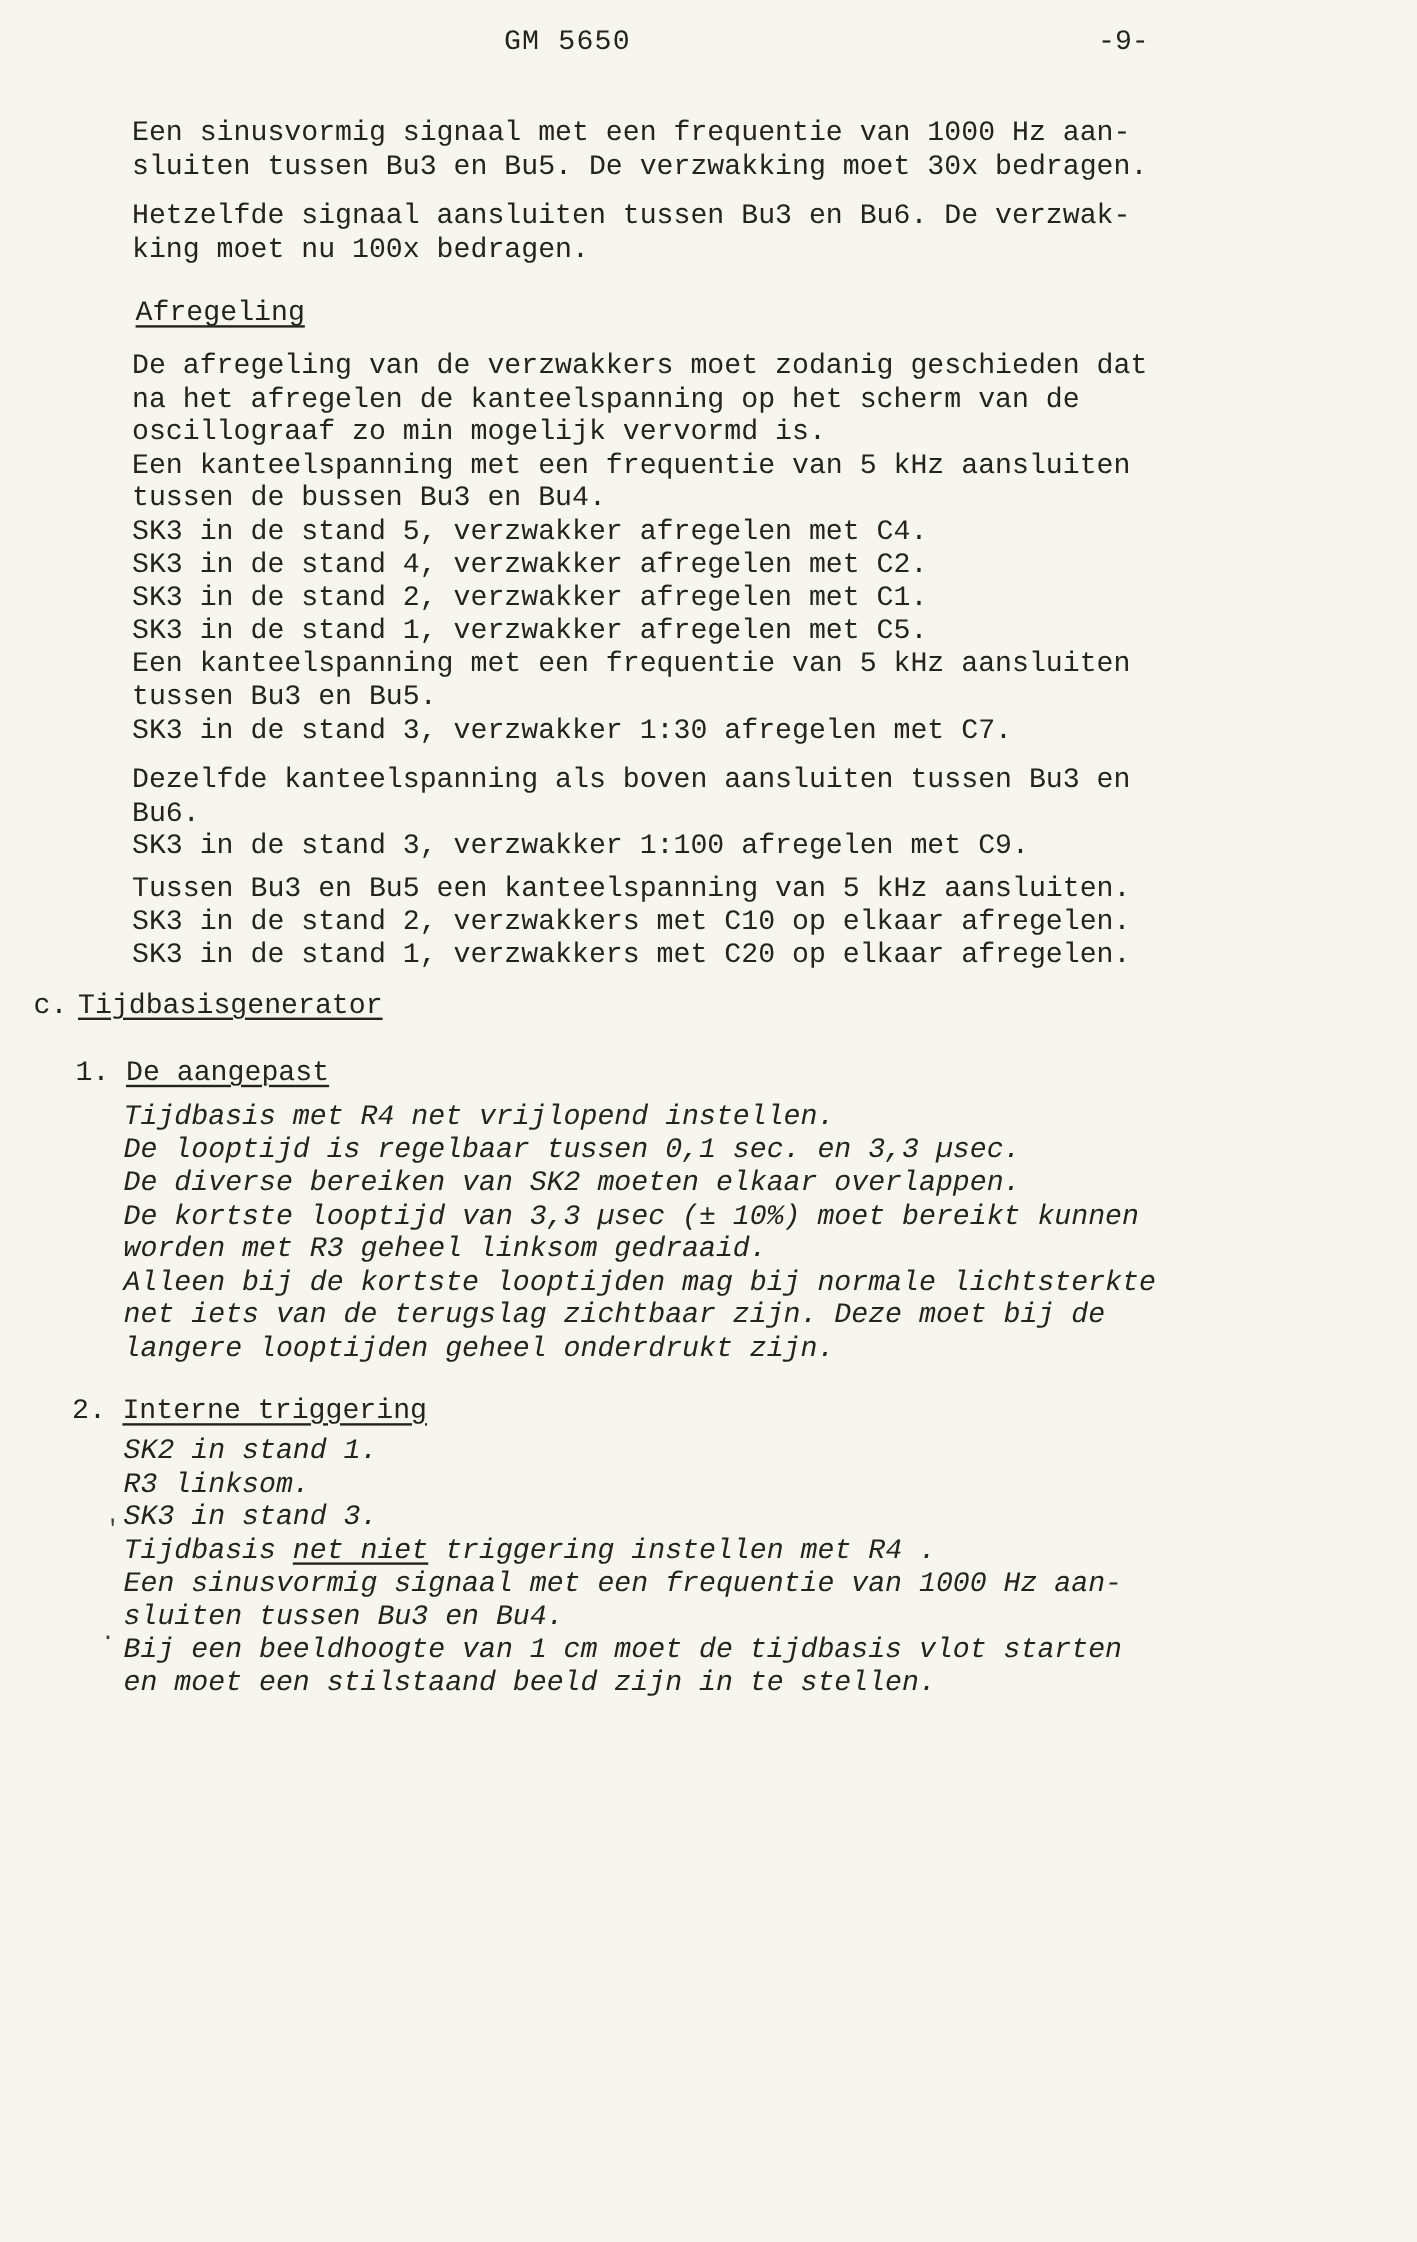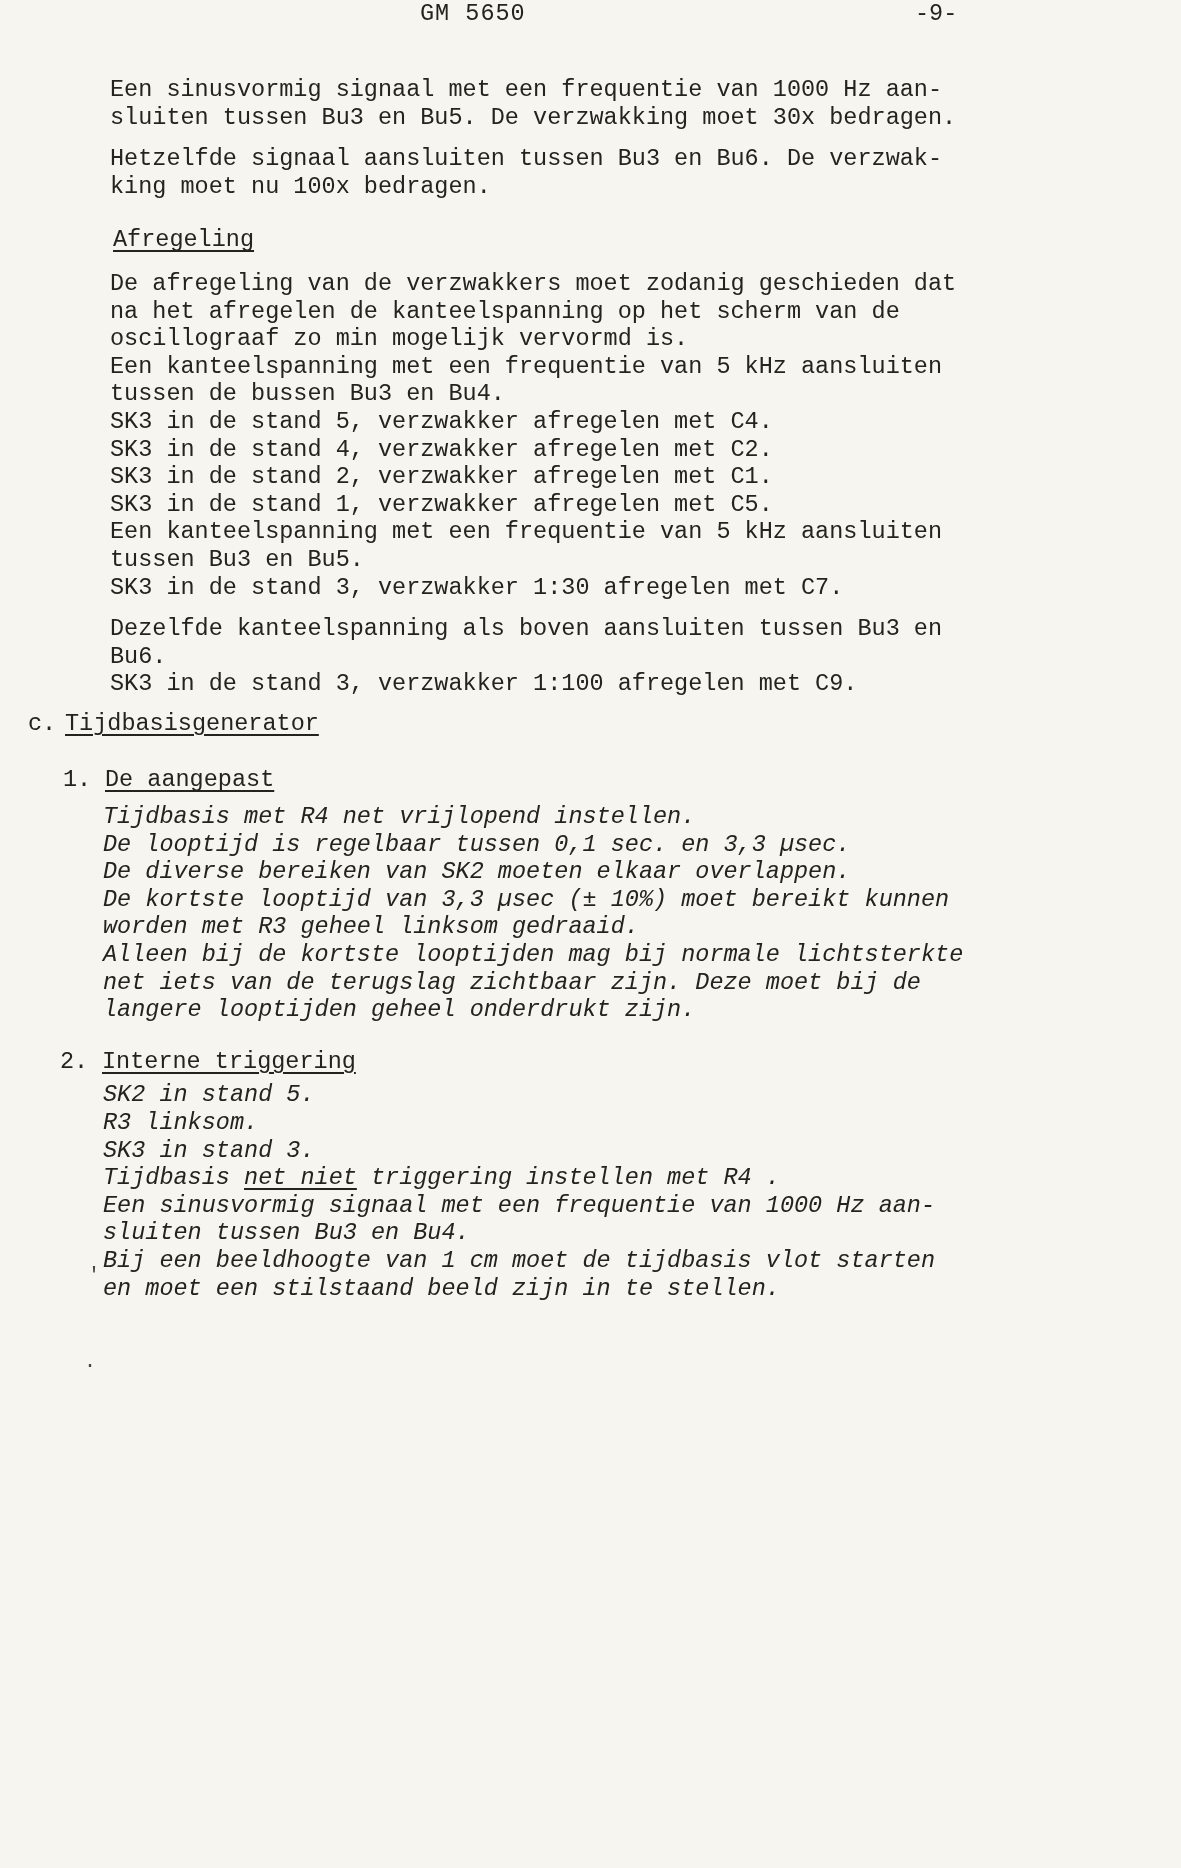--- a/index.html
+++ b/index.html
@@ -6,21 +6,21 @@
   html, body { width: 1181px; height: 1868px; }
   body {
     background: #f6f5f0;
     color: #24241f;
     font-family: "Liberation Mono", "DejaVu Sans Mono", monospace;
     font-size: 23.5px;
     line-height: 27.6px;
     position: relative;
     overflow: hidden;
   }
-  .page { padding-top: 0; position: relative; width: 1181px; height: 1856px; }
+  .page { padding-top: 22px; position: relative; width: 1181px; height: 1856px; }
 
   .page-header { position: relative; height: 28px; margin-bottom: 48px; }
   .doc-code { position: absolute; left: 420px; letter-spacing: 1px; }
   .page-number { position: absolute; left: 915px; }
 
   .para { margin: 0 0 14px 110px; white-space: pre-wrap; }
   .mb8  { margin-bottom: 8px; }
   .mb24 { margin-bottom: 24px; }
   .mb0  { margin-bottom: 0; }
 
@@ -75,20 +75,23 @@
 SK3 in de stand 5, verzwakker afregelen met C4.
 SK3 in de stand 4, verzwakker afregelen met C2.
 SK3 in de stand 2, verzwakker afregelen met C1.
 SK3 in de stand 1, verzwakker afregelen met C5.
 Een kanteelspanning met een frequentie van 5 kHz aansluiten
 tussen Bu3 en Bu5.
 SK3 in de stand 3, verzwakker 1:30 afregelen met C7.</p>
   <p class="para mb8">Dezelfde kanteelspanning als boven aansluiten tussen Bu3 en
 Bu6.
 SK3 in de stand 3, verzwakker 1:100 afregelen met C9.</p>
+  <p class="para">Tussen Bu3 en Bu5 een kanteelspanning van 5 kHz aansluiten.
+SK3 in de stand 2, verzwakkers met C10 op elkaar afregelen.
+SK3 in de stand 1, verzwakkers met C20 op elkaar afregelen.</p>
 
 
   <div class="c-row">
     <span class="c-label">c.</span>
     <h2 class="u">Tijdbasisgenerator</h2>
   </div>
 
   <div class="sub-row">
     <span class="sub-label">1.</span>
     <h2 class="u">De aangepast</h2>
@@ -99,21 +102,21 @@
 De kortste looptijd van 3,3 µsec (± 10%) moet bereikt kunnen
 worden met R3 geheel linksom gedraaid.
 Alleen bij de kortste looptijden mag bij normale lichtsterkte
 net iets van de terugslag zichtbaar zijn. Deze moet bij de
 langere looptijden geheel onderdrukt zijn.</p>
 
   <div class="sub-row sub2-row">
     <span class="sub-label">2.</span>
     <h2 class="u">Interne triggering</h2>
   </div>
-  <p class="para sub-para mb0">SK2 in stand 5.
+  <p class="para sub-para mb0">SK2 in stand 1.
 R3 linksom.
 SK3 in stand 3.</p>
   <p class="para sub-para mb0"><span>Tijdbasis </span><span class="u">net niet</span><span> triggering instellen met R4 .</span></p>
   <p class="para sub-para mb0">Een sinusvormig signaal met een frequentie van 1000 Hz aan-
 sluiten tussen Bu3 en Bu4.
 Bij een beeldhoogte van 1 cm moet de tijdbasis vlot starten
 en moet een stilstaand beeld zijn in te stellen.</p>
 
   <span class="artifact a1">'</span>
   <span class="artifact a2">·</span>

